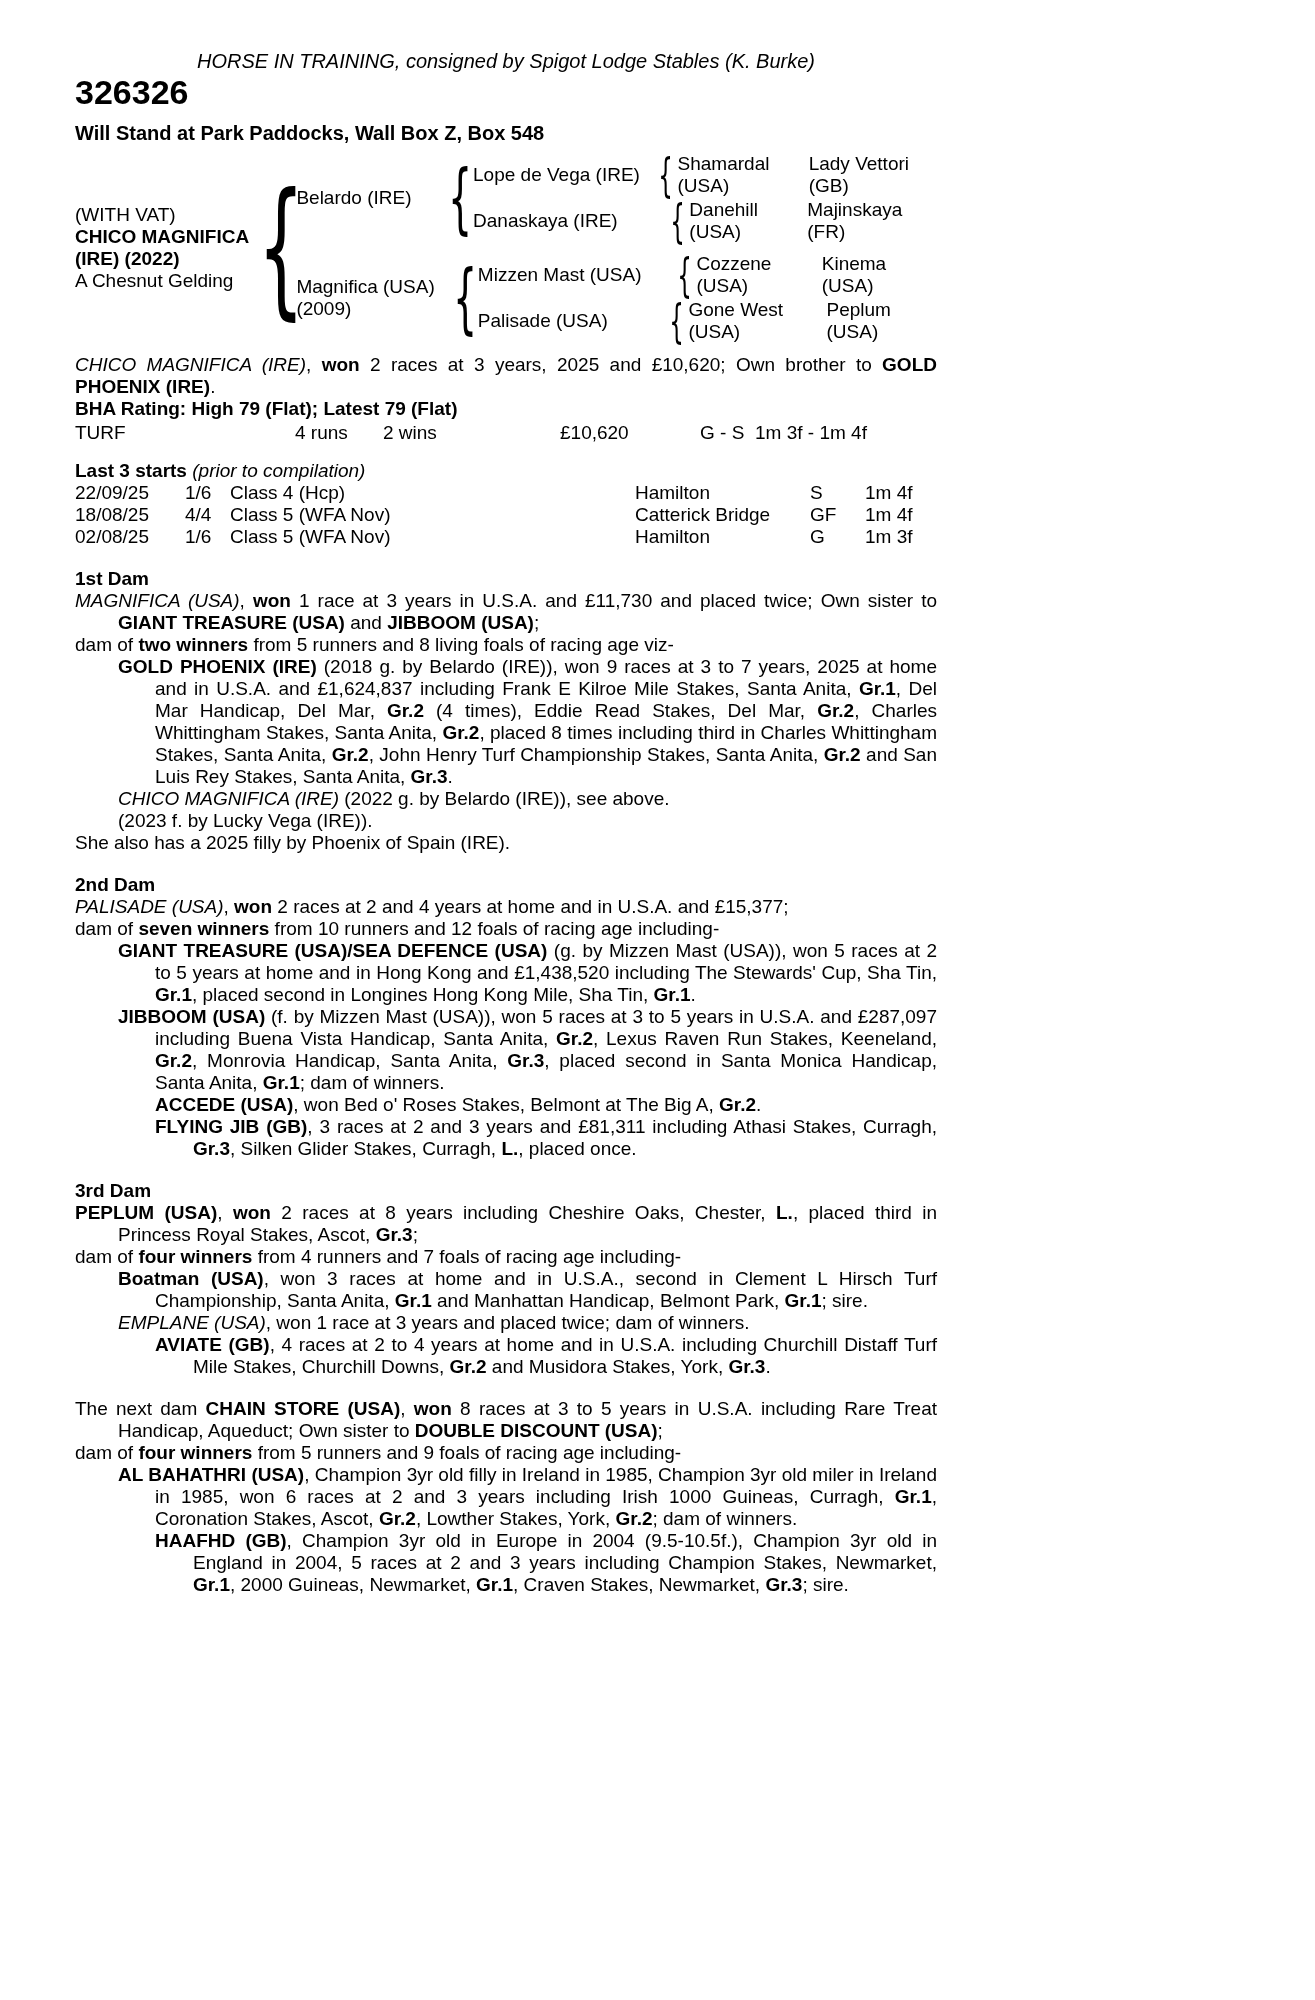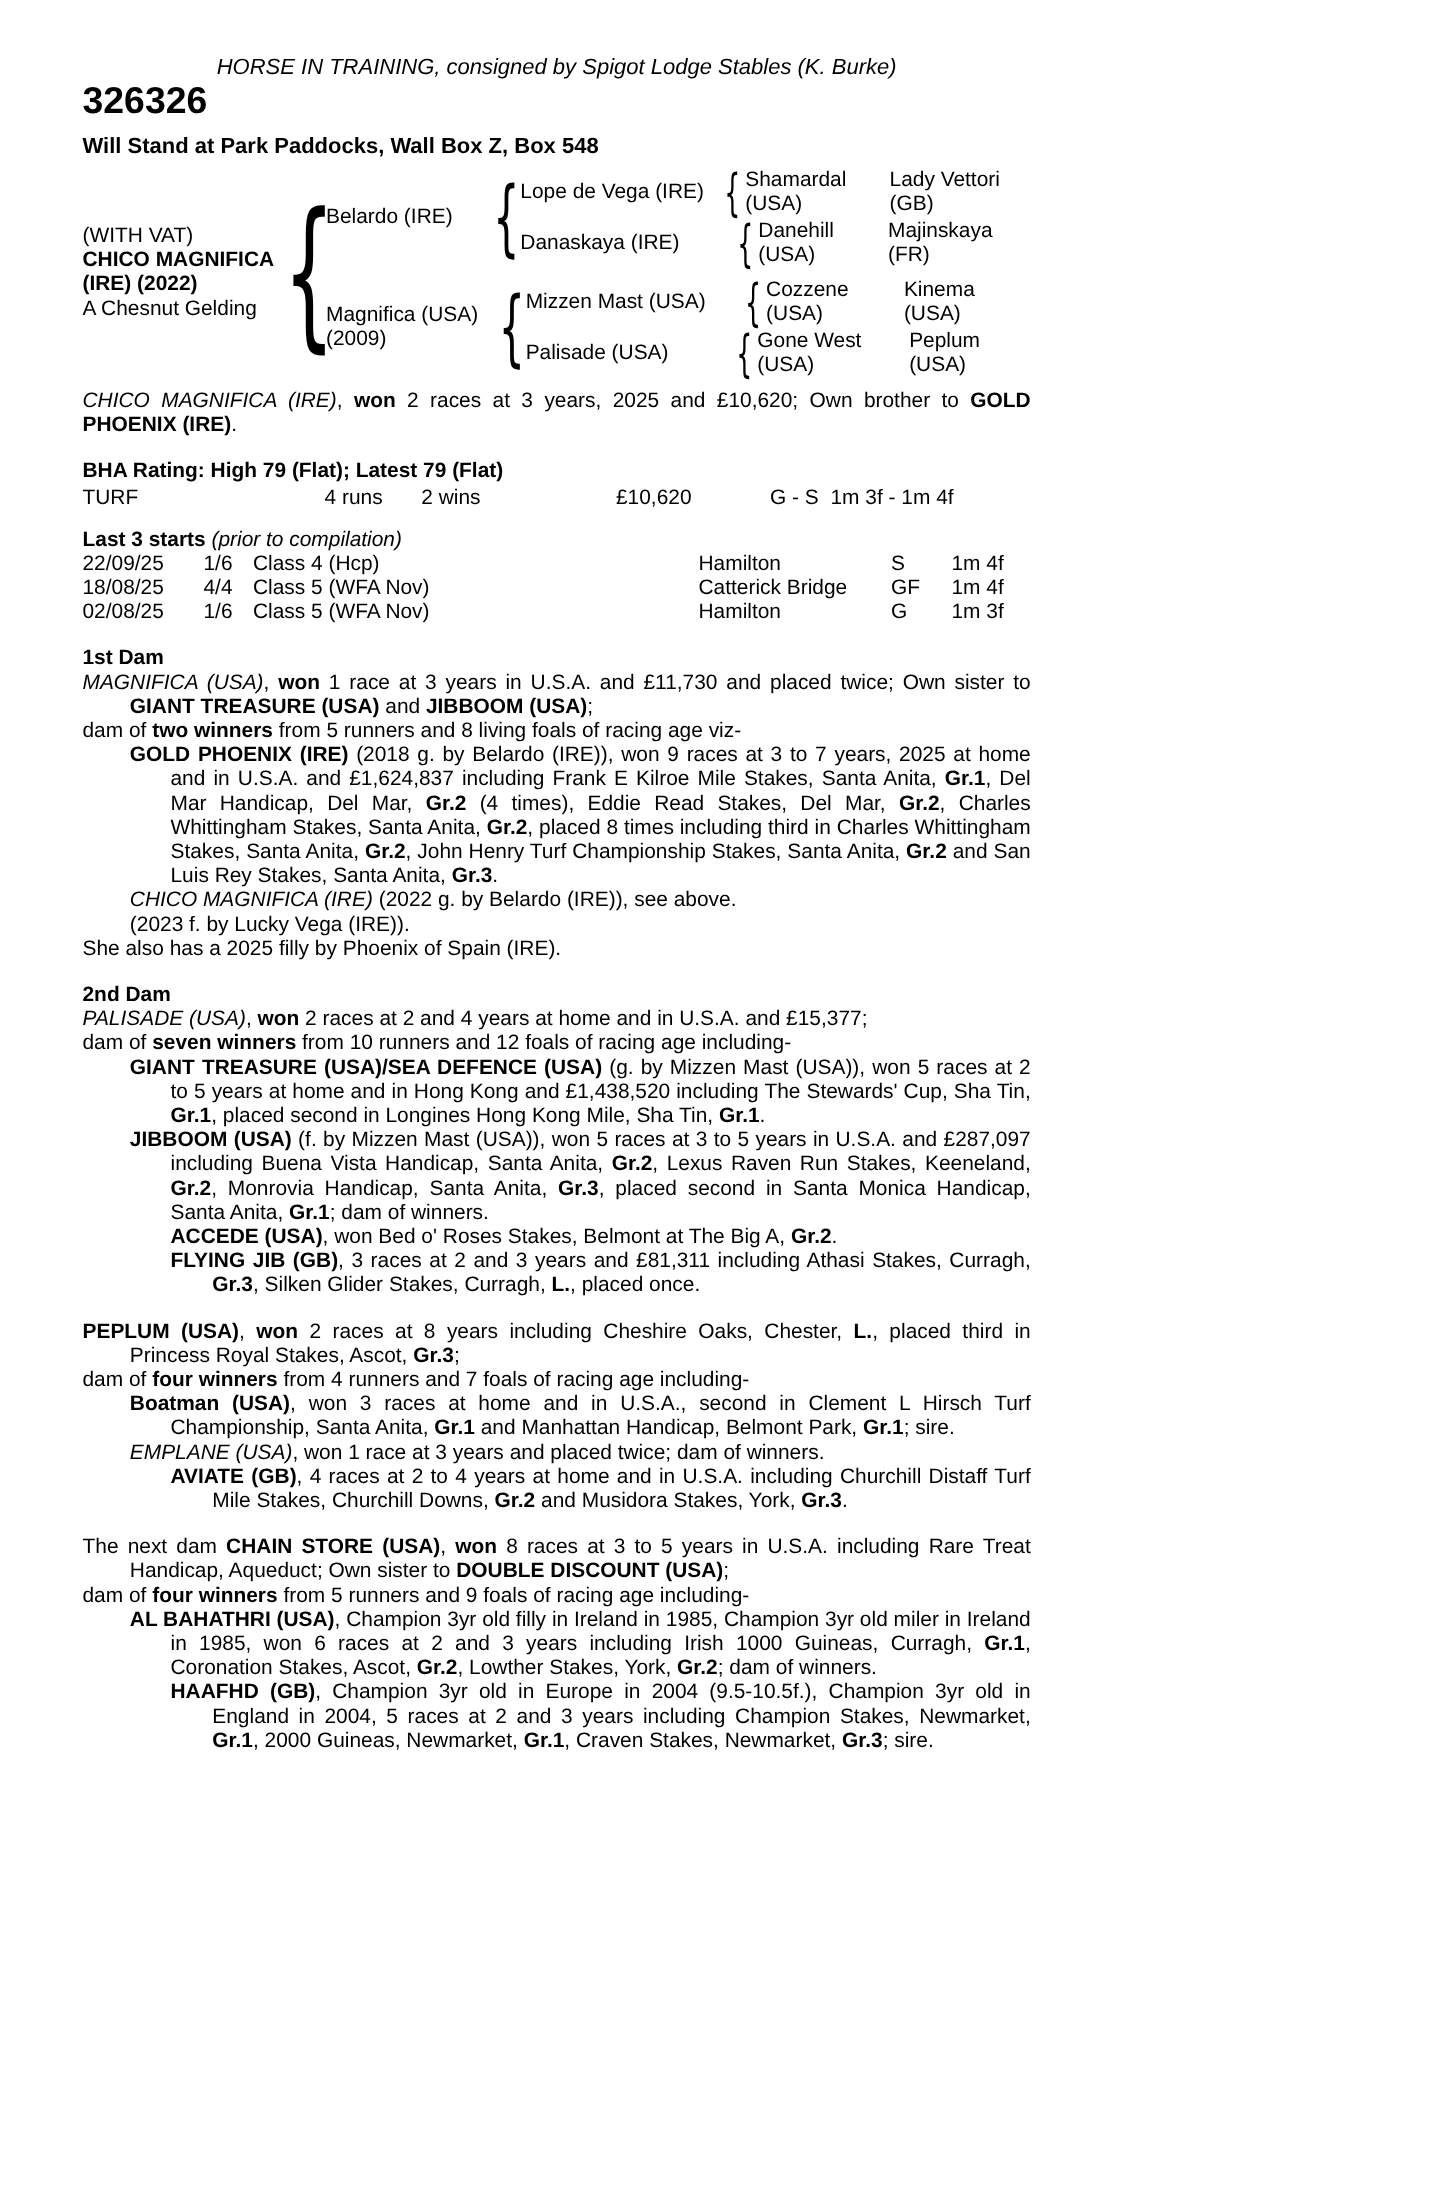--- a/index.html
+++ b/index.html
@@ -37,21 +37,21 @@
   .br-sm { width:24px; font-size:46px; }
 
   
   .para { text-align:justify; }
   .h0 { margin-left:43px; text-indent:-43px; }
   .h1 { margin-left:80px; text-indent:-37px; }
   .h2 { margin-left:118px; text-indent:-38px; }
 
   .record { margin-top:10px; }
 
-  .bha { margin-top:20px; }
+  .bha { }
   .bha-title { font-weight:bold; }
   .turf-row { display:flex; margin-top:2px; }
   .c-turf { width:220px; } .c-runs { width:88px; } .c-wins { width:177px; }
   .c-earn { width:140px; } .c-going { width:55px; }
 
   .last3 { margin-top:16px; }
   .l3row { display:flex; }
   .l3row:first-of-type { margin-top:4px; }
   .l3-date { width:110px; } .l3-pos { width:45px; } .l3-class { width:405px; }
   .l3-course { width:175px; } .l3-going { width:55px; } .l3-dist { flex:1; }
@@ -205,20 +205,21 @@
     <h2 class="dam-head">2nd Dam</h2>
     <p class="para h0"><span class="i">PALISADE (USA)</span><span>, </span><span class="b">won</span><span> 2 races at 2 and 4 years at home and in U.S.A. and £15,377;</span></p>
     <p class="para"><span>dam of </span><span class="b">seven winners</span><span> from 10 runners and 12 foals of racing age including-</span></p>
     <p class="para h1"><span class="b">GIANT TREASURE (USA)/SEA DEFENCE (USA)</span><span> (g. by Mizzen Mast (USA)), won 5 races at 2 to 5 years at home and in Hong Kong and £1,438,520 including The Stewards' Cup, Sha Tin, </span><span class="b">Gr.1</span><span>, placed second in Longines Hong Kong Mile, Sha Tin, </span><span class="b">Gr.1</span><span>.</span></p>
     <p class="para h1"><span class="b">JIBBOOM (USA)</span><span> (f. by Mizzen Mast (USA)), won 5 races at 3 to 5 years in U.S.A. and £287,097 including Buena Vista Handicap, Santa Anita, </span><span class="b">Gr.2</span><span>, Lexus Raven Run Stakes, Keeneland, </span><span class="b">Gr.2</span><span>, Monrovia Handicap, Santa Anita, </span><span class="b">Gr.3</span><span>, placed second in Santa Monica Handicap, Santa Anita, </span><span class="b">Gr.1</span><span>; dam of winners.</span></p>
     <p class="para h2"><span class="b">ACCEDE (USA)</span><span>, won Bed o' Roses Stakes, Belmont at The Big A, </span><span class="b">Gr.2</span><span>.</span></p>
     <p class="para h2"><span class="b">FLYING JIB (GB)</span><span>, 3 races at 2 and 3 years and £81,311 including Athasi Stakes, Curragh, </span><span class="b">Gr.3</span><span>, Silken Glider Stakes, Curragh, </span><span class="b">L.</span><span>, placed once.</span></p>
   </section>
 
   <section>
+    <h2 class="dam-head">3rd Dam</h2>
     <p class="para h0"><span class="b">PEPLUM (USA)</span><span>, </span><span class="b">won</span><span> 2 races at 8 years including Cheshire Oaks, Chester, </span><span class="b">L.</span><span>, placed third in Princess Royal Stakes, Ascot, </span><span class="b">Gr.3</span><span>;</span></p>
     <p class="para"><span>dam of </span><span class="b">four winners</span><span> from 4 runners and 7 foals of racing age including-</span></p>
     <p class="para h1"><span class="b">Boatman (USA)</span><span>, won 3 races at home and in U.S.A., second in Clement L Hirsch Turf Championship, Santa Anita, </span><span class="b">Gr.1</span><span> and Manhattan Handicap, Belmont Park, </span><span class="b">Gr.1</span><span>; sire.</span></p>
     <p class="para h1"><span class="i">EMPLANE (USA)</span><span>, won 1 race at 3 years and placed twice; dam of winners.</span></p>
     <p class="para h2"><span class="b">AVIATE (GB)</span><span>, 4 races at 2 to 4 years at home and in U.S.A. including Churchill Distaff Turf Mile Stakes, Churchill Downs, </span><span class="b">Gr.2</span><span> and Musidora Stakes, York, </span><span class="b">Gr.3</span><span>.</span></p>
   </section>
 
   <section>
     <p class="para h0"><span>The next dam </span><span class="b">CHAIN STORE (USA)</span><span>, </span><span class="b">won</span><span> 8 races at 3 to 5 years in U.S.A. including Rare Treat Handicap, Aqueduct; Own sister to </span><span class="b">DOUBLE DISCOUNT (USA)</span><span>;</span></p>
     <p class="para"><span>dam of </span><span class="b">four winners</span><span> from 5 runners and 9 foals of racing age including-</span></p>

